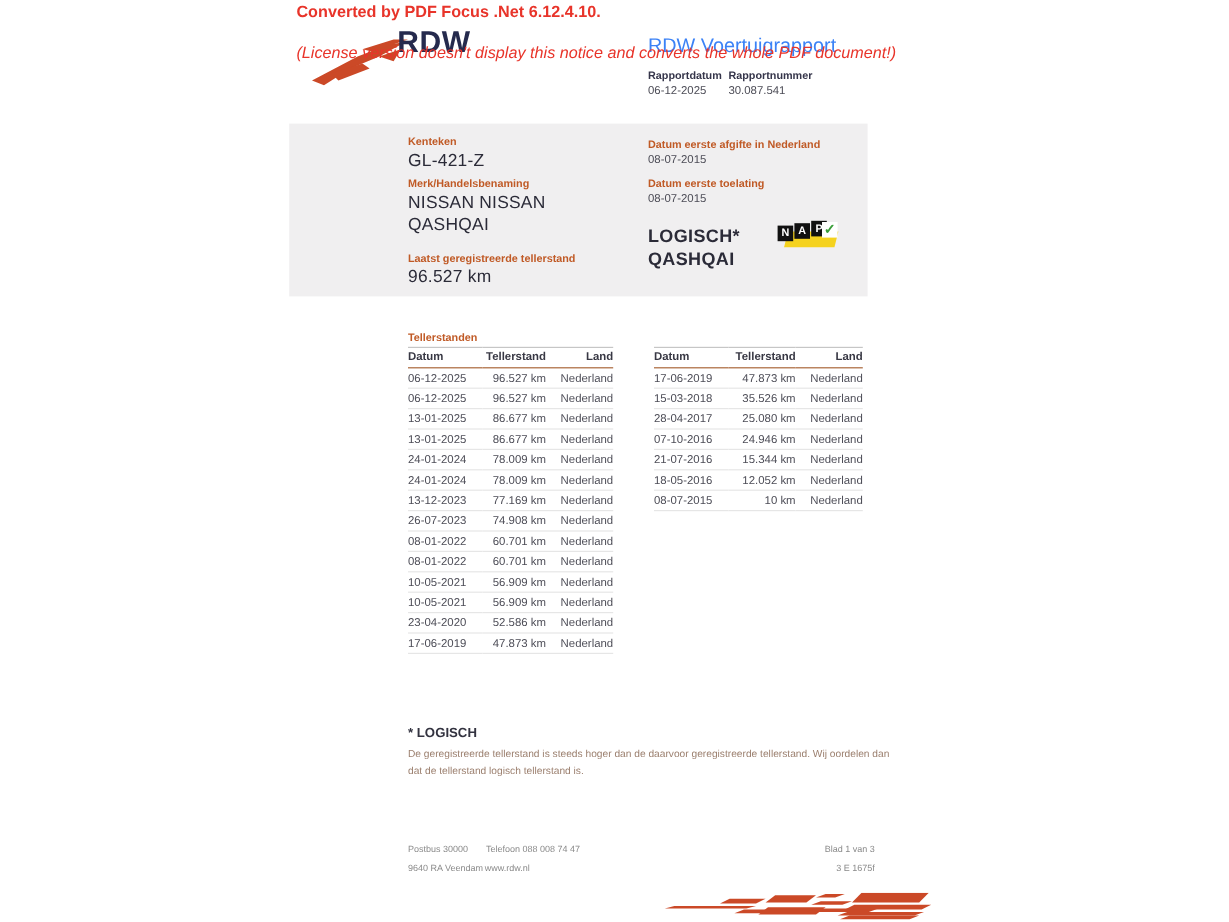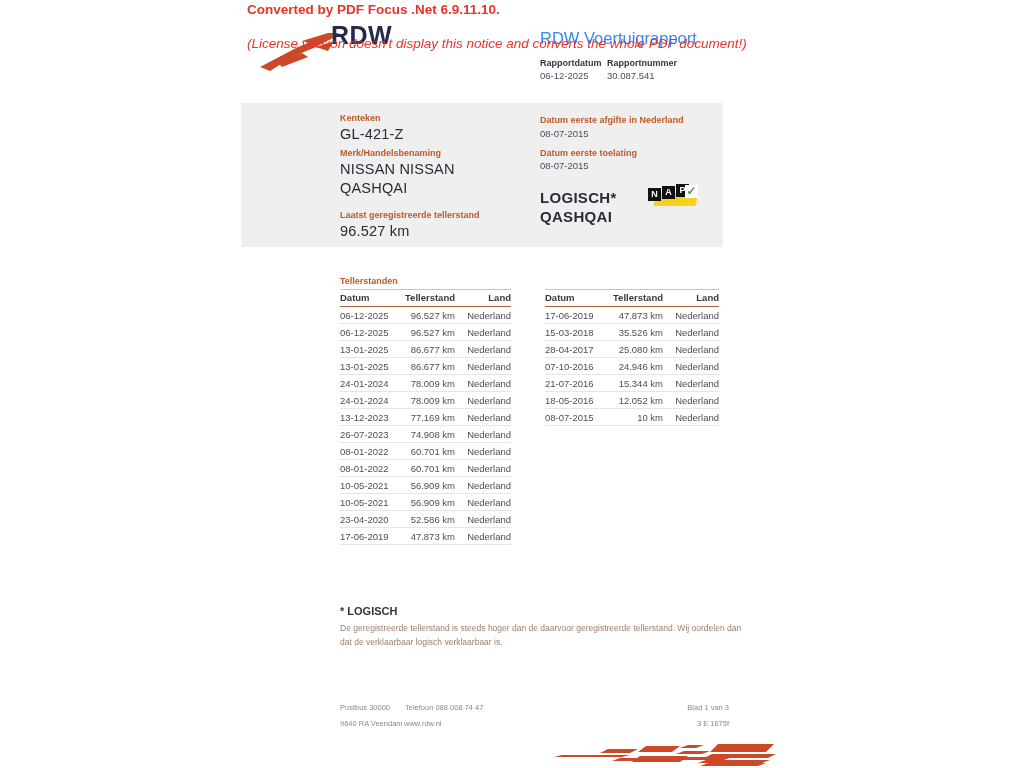--- a/index.html
+++ b/index.html
@@ -59,21 +59,21 @@
   .ft{font-size:7.5px;color:#8a8a8a;}
   .ft-right{text-align:right;width:60px;}
 
   .ribbon{left:554px;top:744px;}
 </style>
 </head>
 <body>
 
 <div class="page">
 
-  <div class="abs notice1">Converted by PDF Focus .Net 6.9.11.10.</div>
+  <div class="abs notice1">Converted by PDF Focus .Net 6.12.4.10.</div>
 
   <svg class="abs swoosh" width="85" height="42" viewBox="0 0 85 42">
     <polygon points="2,36 40,16 66,6 80,4 58,16 34,26 12,40" fill="#cb4927"></polygon>
     <polygon points="44,10 70,2 82,2 52,12" fill="#cb4927"></polygon>
     <polygon points="18,30 44,22 50,26 24,36" fill="#cb4927"></polygon>
     <polygon points="58,16 76,10 70,20" fill="#cb4927"></polygon>
   </svg>
   <div class="abs logo-text">RDW</div>
 
   <div class="abs notice2">(License version doesn't display this notice and converts the whole PDF document!)</div>
@@ -244,21 +244,21 @@
             <td class="col-km">10 km</td>
             <td class="col-land">Nederland</td>
           </tr>
         </tbody>
     </table>
   </div>
 
   <div class="abs fn-title">* LOGISCH</div>
   <div class="abs fn-body">
     <div>De geregistreerde tellerstand is steeds hoger dan de daarvoor geregistreerde tellerstand. Wij oordelen dan</div>
-    <div>dat de verklaarbaar logisch verklaarbaar is.</div>
+    <div>dat de tellerstand logisch tellerstand is.</div>
   </div>
 
   <div class="abs ft" style="left:340px;top:703px;">Postbus 30000</div>
   <div class="abs ft" style="left:340px;top:719px;">9640 RA Veendam</div>
   <div class="abs ft" style="left:405px;top:703px;">Telefoon 088 008 74 47</div>
   <div class="abs ft" style="left:404px;top:719px;">www.rdw.nl</div>
   <div class="abs ft ft-right" style="left:669px;top:703px;">Blad 1 van 3</div>
   <div class="abs ft ft-right" style="left:669px;top:719px;">3 E 1675f</div>
 
   <svg class="abs ribbon" width="230" height="24" viewBox="0 0 230 24">

